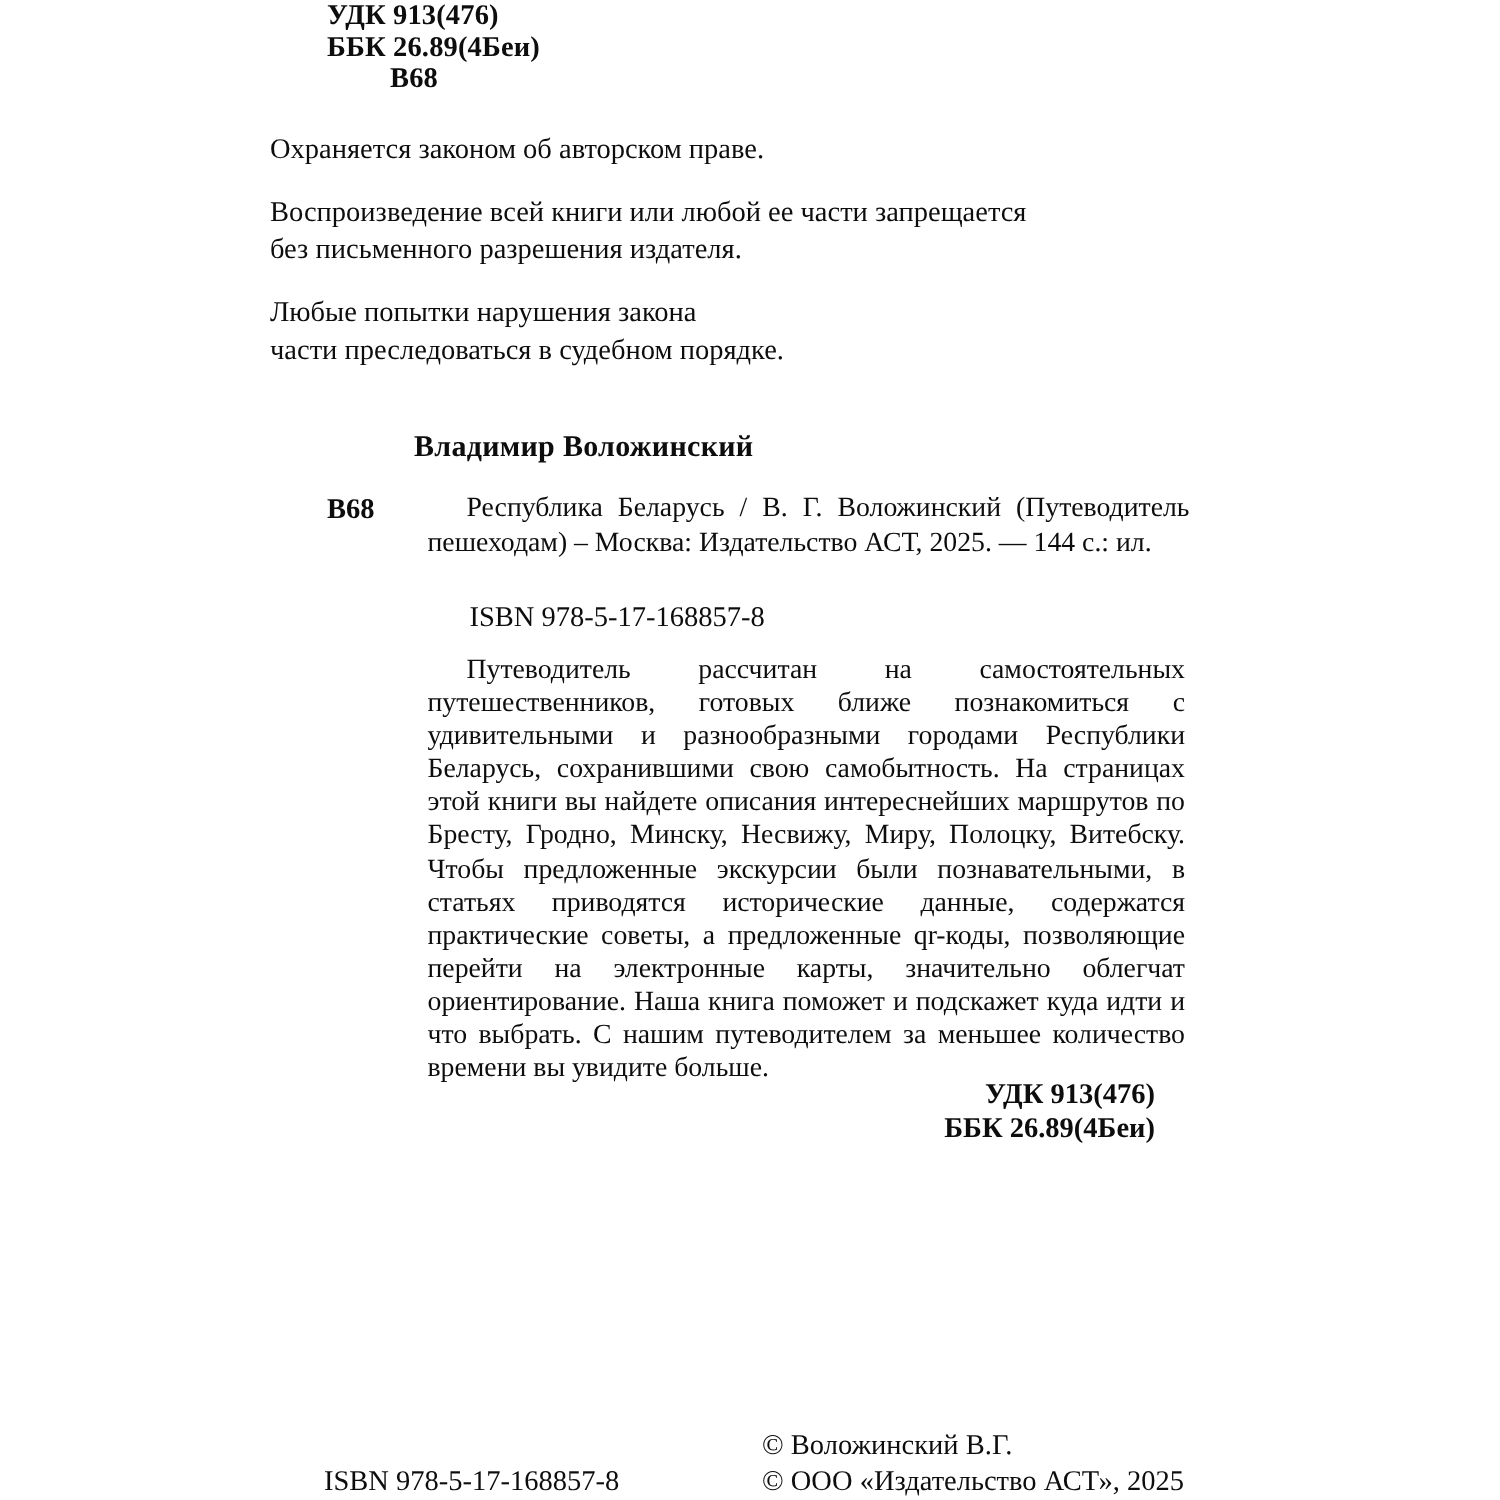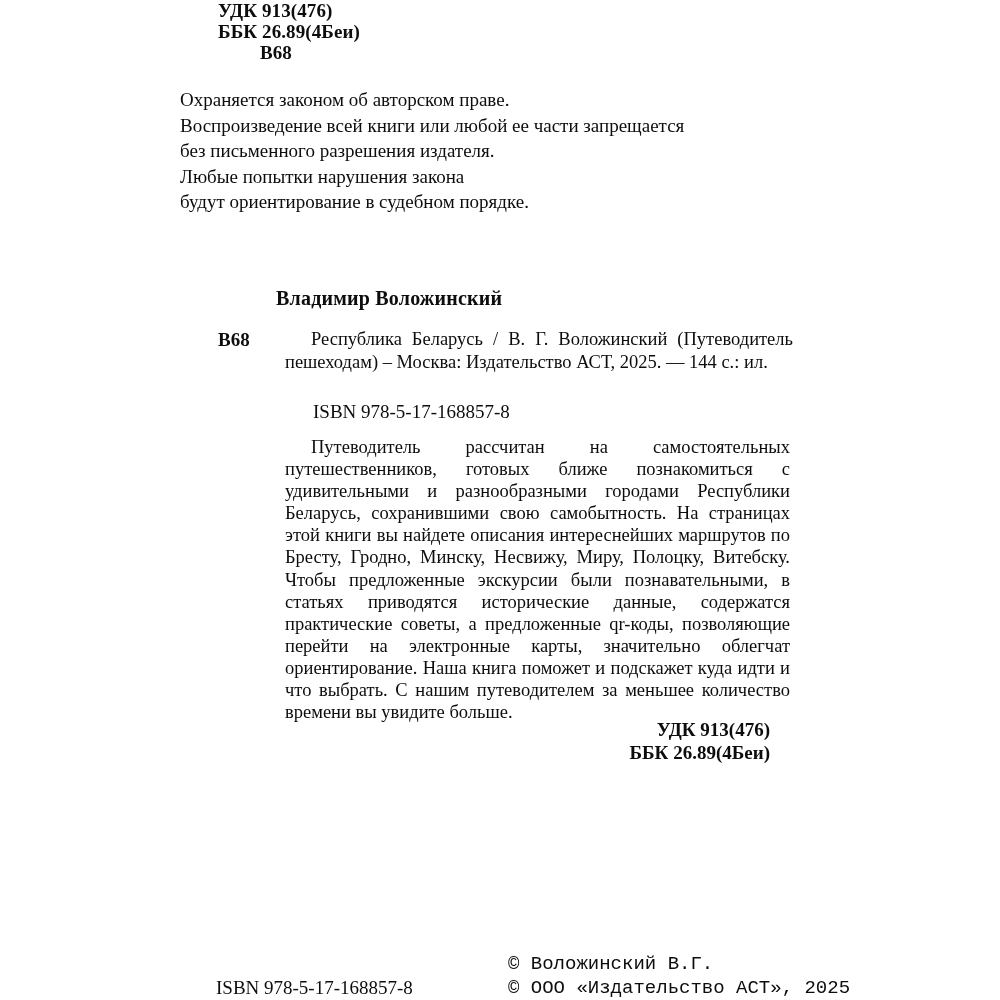--- a/index.html
+++ b/index.html
@@ -51,21 +51,21 @@
     top: 87px;
     width: 640px;
     text-align: left;
     font-size: 19px;
     line-height: 25.5px;
   }
   .legal-notice .para {
     display: block;
   }
   .legal-notice .para + .para {
-    margin-top: 0;
+    margin-top: 16px;
   }
   .legal-notice .nline {
     display: block;
   }
 
   
   .author-name {
     position: absolute;
     left: 276px;
     top: 286px;
@@ -160,21 +160,20 @@
   .footer-rights {
     position: absolute;
     left: 508px;
     top: 0px;
     font-size: 19px;
     line-height: 24px;
     white-space: nowrap;
   }
   .footer-rights .line {
     display: block;
-    font-family: Liberation Mono, monospace;
   }
 </style>
 </head>
 <body>
 
 <div class="page">
 
   <div class="classification-top">
     <span class="line">УДК 913(476)</span>
     <span class="line">ББК 26.89(4Беи)</span>
@@ -182,21 +181,21 @@
   </div>
 
   <div class="legal-notice">
     <span class="para">Охраняется законом об авторском праве.</span>
     <span class="para">
       <span class="nline">Воспроизведение всей книги или любой ее части запрещается</span>
       <span class="nline">без письменного разрешения издателя.</span>
     </span>
     <span class="para">
       <span class="nline">Любые попытки нарушения закона</span>
-      <span class="nline">будут ориентирование в судебном порядке.</span>
+      <span class="nline">части преследоваться в судебном порядке.</span>
     </span>
   </div>
 
   <div class="author-name">Владимир Воложинский</div>
 
   <div class="biblio">
     <div class="biblio-sigil">В68</div>
     <div class="biblio-body">Республика Беларусь / В. Г. Воложинский (Путеводитель пешеходам) – Москва: Издательство АСТ, 2025. — 144 с.: ил.</div>
   </div>
 

